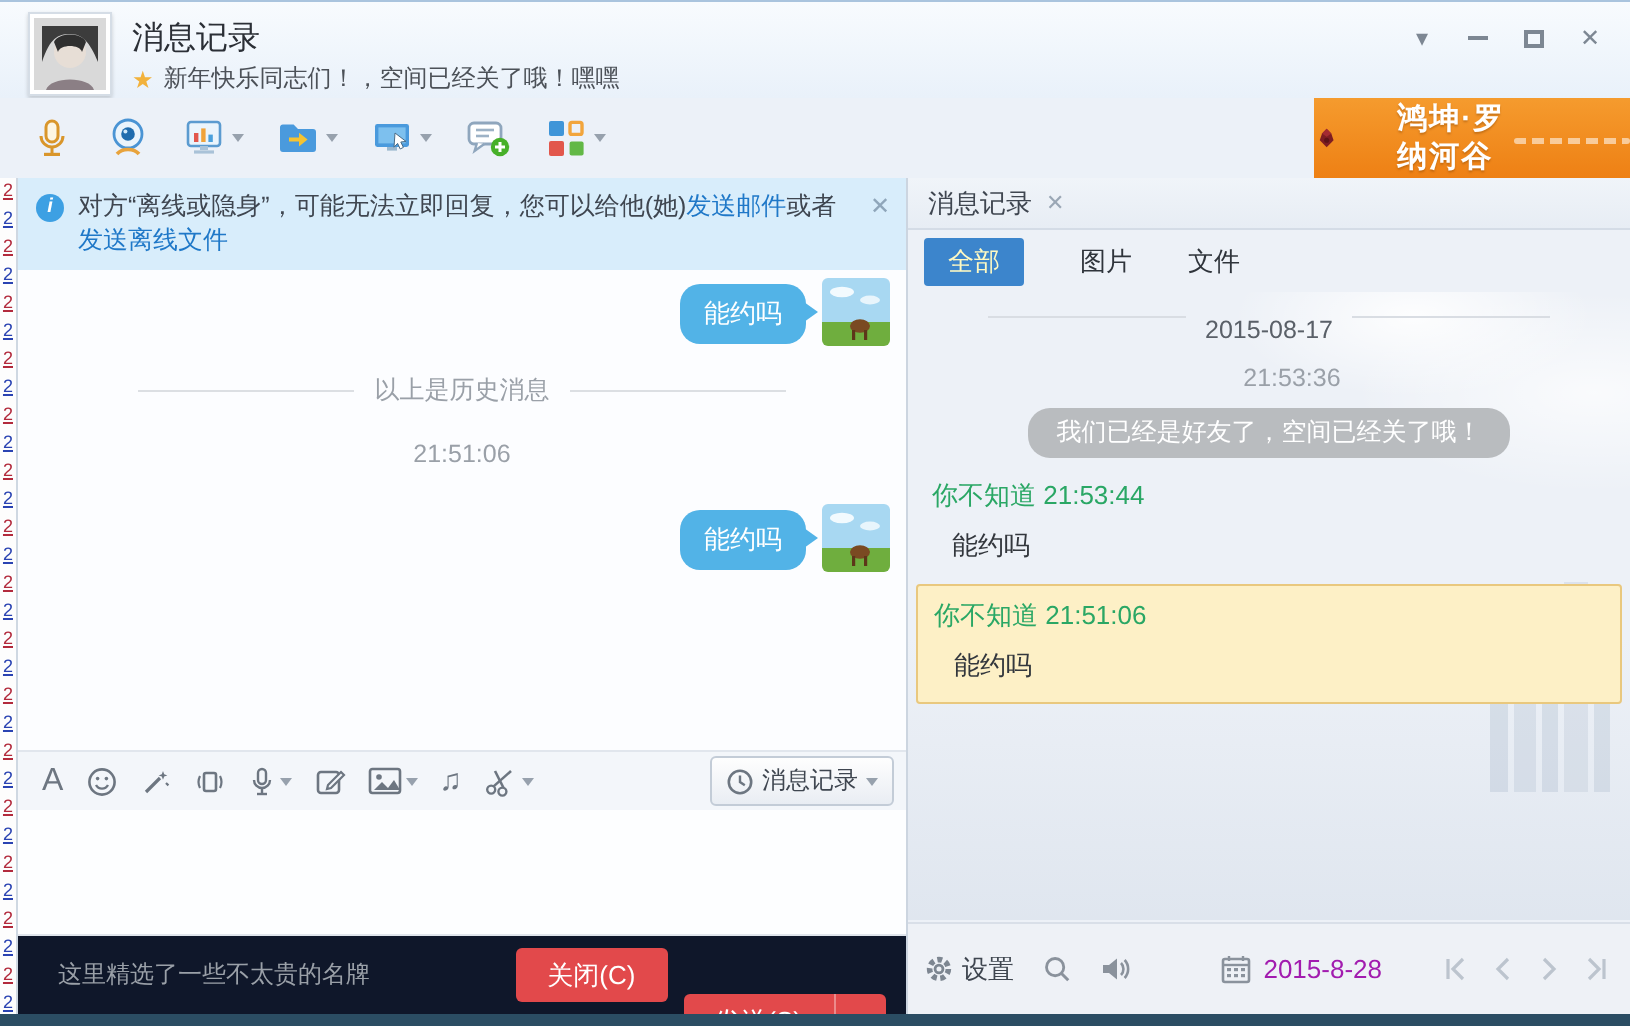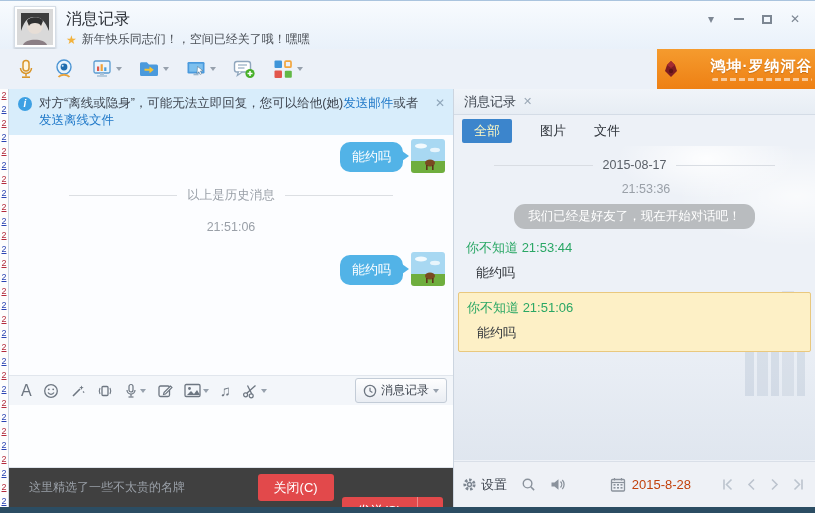--- a/index.html
+++ b/index.html
@@ -34,21 +34,21 @@
 
   
   .toolbar { position:absolute; left:0; top:48px; right:0; height:40px; background:#ecf1f8;
              display:flex; align-items:center; padding-left:12px; gap:10px; }
   .tool { display:flex; align-items:center; gap:3px; padding:2px 3px; }
   .caret { width:0; height:0; border-left:3.5px solid transparent; border-right:3.5px solid transparent;
            border-top:4px solid #97a1ad; display:inline-block; }
   .ad-banner { position:absolute; right:0; top:48px; width:158px; height:40px;
                background:linear-gradient(#f59b2e,#ee8014); display:flex; align-items:center;
                justify-content:center; gap:6px; flex-direction:row; }
-  .ad-text-wrap { display:flex; flex-direction:column; align-items:center;margin-left:23px; }
+  .ad-text-wrap { display:flex; flex-direction:row; align-items:center;margin-left:23px; }
   .ad-brand { color:#fff; font-size:15px; font-weight:bold; letter-spacing:1px; text-shadow:0 1px 1px rgba(120,60,0,.35); }
   .ad-script { width:100px; height:3px; margin-top:2px; opacity:.55;
                background:repeating-linear-gradient(90deg,#fff 0 6px,transparent 6px 9px); border-radius:2px; }
 
   
   .left-panel { position:absolute; left:9px; top:88px; width:445px; bottom:6px; background:#fcfdff;
                 border-right:1px solid #ccd5e0; }
   .right-panel { position:absolute; left:454px; top:88px; right:0; bottom:6px; background:#edf1f7; overflow:hidden; }
   .bottom-strip { position:absolute; left:0; right:0; bottom:0; height:6px; background:#2b4d63; }
 
@@ -79,21 +79,21 @@
   .editor-bar { position:absolute; left:0; right:0; top:286px; height:30px; background:#f3f6fa;
                 border-top:1px solid #e1e6ed; display:flex; align-items:center; padding:0 6px 0 12px; gap:11px; }
   .ed-ic { display:flex; align-items:center; gap:2px; color:#6d7681; }
   .ed-ic .ch { font-size:15px; color:#6d7681; }
   .spacer { flex:1; }
   .history-btn { display:flex; align-items:center; gap:4px; border:1px solid #c3ccd7;
                  background:linear-gradient(#fefefe,#e9edf3); border-radius:3px; padding:3px 7px;
                  font-size:12px; color:#3f4650; }
 
   
-  .panel-footer { position:absolute; left:0; right:0; bottom:0; height:40px; background:#404040;
+  .panel-footer { position:absolute; left:0; right:0; bottom:0; height:40px; background:#0f172a;
                   border-top:1px solid #e0e5ec; display:flex; align-items:center; padding:0 10px 0 20px; }
   .hint { font-size:12px; color:#9aa0a8; flex:1; }
   .btn-red { background:#e2494b; color:#fff; font-size:13px; border:none; border-radius:3px;
              height:27px; padding:0 16px; }
   .send-group { display:flex; margin-left:8px;margin-top:46px; }
   .send-main { border-radius:3px 0 0 3px; }
   .send-drop { background:#e2494b; border-radius:0 3px 3px 0; border-left:1px solid #ec8a8b;
                width:26px; height:27px; display:flex; align-items:center; justify-content:center; }
   .send-drop .caret { border-top-color:#fff; border-left-width:4px; border-right-width:4px; border-top-width:5px; }
 
@@ -105,36 +105,36 @@
   .filters { height:31px; display:flex; align-items:center; gap:28px; padding-left:8px; }
   .filter-active { background:#3c85cc; color:#fef9c3; font-size:13px; padding:3px 12px; border-radius:2px; }
   .filter-item { font-size:13px; color:#2f343b; }
   .hist-content { position:relative; height:314px; overflow:hidden; }
   .watermark { position:absolute; inset:0; pointer-events:none;
      background:
        radial-gradient(90px 40px at 70% 4%, rgba(255,255,255,.9), rgba(255,255,255,0)),
        radial-gradient(120px 50px at 95% 16%, rgba(255,255,255,.7), rgba(255,255,255,0)),
        linear-gradient(rgba(237,241,247,0) 55%, rgba(210,219,231,.5)); }
   .skyline { position:absolute; right:8px; top:120px; opacity:.22; pointer-events:none; }
-  .hist-divider { display:flex; align-items:center; gap:10px; color:#5a6068; font-size:12.5px;
+  .hist-divider { display:flex; align-items:flex-start; gap:10px; color:#5a6068; font-size:12.5px;
                   margin:12px 40px 0 40px; position:relative; }
   .hist-divider:before, .hist-divider:after { content:""; flex:1; height:1px; background:#d9dde3; }
   .hist-time { text-align:center; color:#9aa0a8; font-size:12.5px; margin-top:10px; position:relative;padding-left:23px; }
   .sys-bubble { background:#b9bcbf; color:#fff; font-size:12.5px; border-radius:11px;
                 padding:4px 14px; width:max-content; margin:8px auto 0 auto; position:relative; }
   .hist-entry { margin:10px 0 0 12px; position:relative; }
   .entry-head { font-size:13px; color:#2aa765; }
   .entry-text { font-size:13px; color:#33373d; margin:7px 0 0 10px; }
   .hl-box { margin:10px 4px 0 4px; border:1px solid #e9c87e; background:#fdf0c6; border-radius:2px;
             padding:6px 8px 9px 8px; position:relative; }
   .hl-box .hist-entry { margin:0; }
   .hist-bottombar { position:absolute; left:0; right:0; bottom:0; height:46px; background:#eef1f6;
                     border-top:1px solid #d9dfe8; display:flex; align-items:center; padding:0 8px; gap:14px; }
   .hb-item { display:flex; align-items:center; gap:4px; color:#3f4650; font-size:13px; }
-  .hb-date { display:flex; align-items:center; gap:6px; margin-left:auto; font-size:13px; color:#c2410c; }
+  .hb-date { display:flex; align-items:center; gap:6px; margin-left:auto; font-size:13px; color:#a21caf; }
   .nav-arrows { display:flex; align-items:center; gap:8px; margin:0 2px 0 16px; }
   .nav-arrows svg { display:block; }
 </style>
 </head>
 <body>
 
 <div class="screen">
 
   <div class="bg-strip">
       <span class="r">2</span>
@@ -426,21 +426,21 @@
         <rect x="39" y="25" width="12" height="105" fill="#a3b2c6"></rect>
         <rect x="54" y="55" width="8" height="75" fill="#93a7bd"></rect>
       </svg>
 
       <div class="hist-divider">
         <span>2015-08-17</span>
       </div>
 
       <div class="hist-time">21:53:36</div>
 
-      <div class="sys-bubble">我们已经是好友了，现在开始对话吧！</div>
+      <div class="sys-bubble">我们已经是好友了，空间已经关了哦！</div>
 
       <div class="hist-entry">
         <div class="entry-head">
           <span>你不知道</span>
           <span>21:53:44</span>
         </div>
         <div class="entry-text">能约吗</div>
       </div>
 
 

